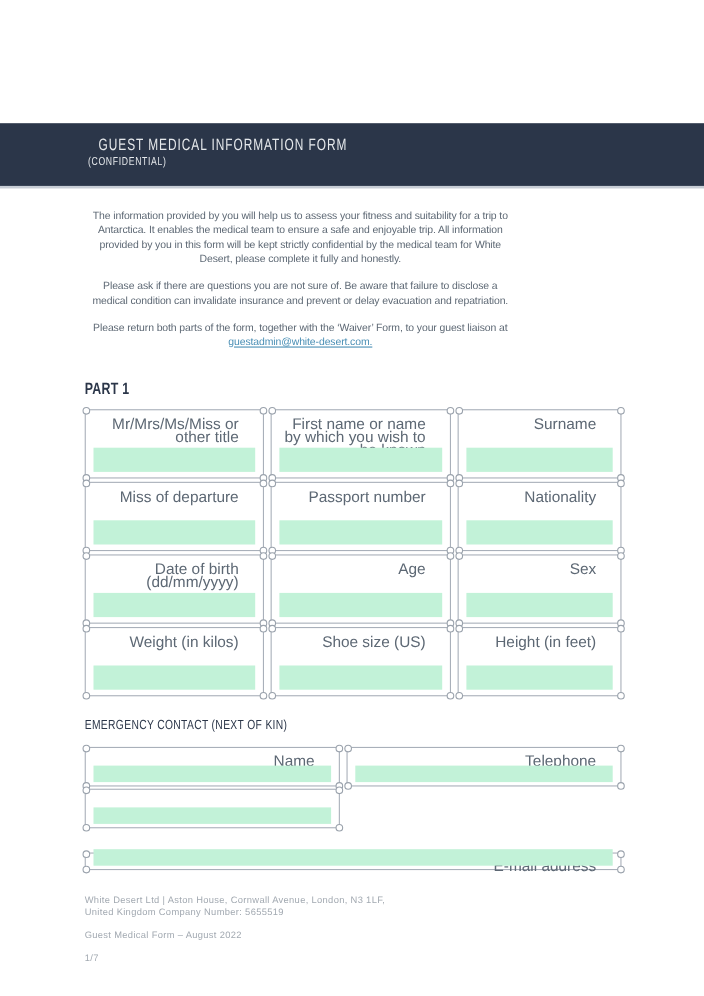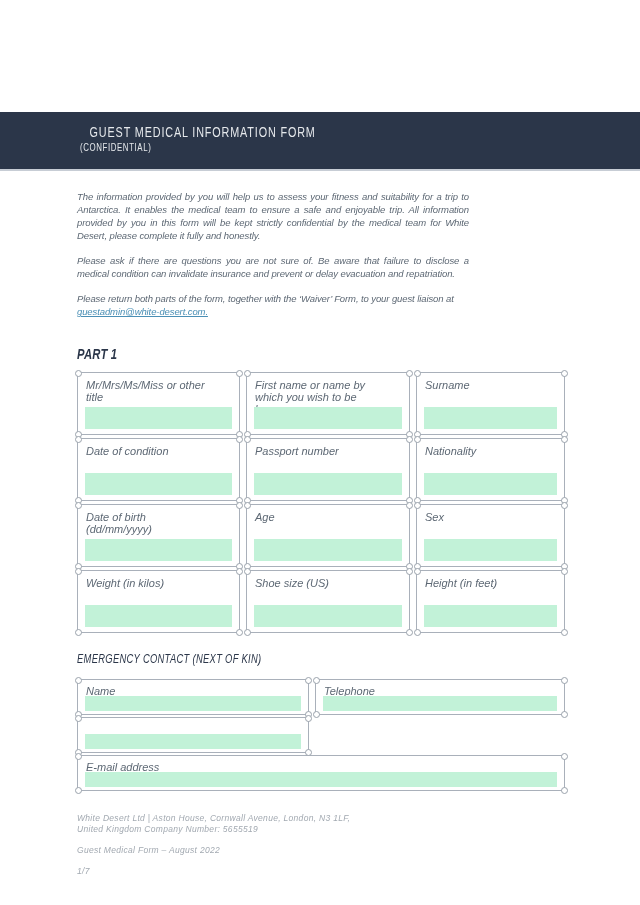--- a/index.html
+++ b/index.html
@@ -19,24 +19,24 @@
     transform:scaleX(0.72); transform-origin:center;
     white-space:nowrap;
   }
   .band-sub {
     margin-top:1px; font-size:10.5px; letter-spacing:0.8px;
     transform:scaleX(0.75); transform-origin:center;
     white-space:nowrap;
   }
 
   
-  .content { position:absolute; top:190px; left:77px; width:392px;font-style:italic; }
+  .content { position:absolute; top:190px; left:77px; width:392px; }
   p.body-text {
     margin:0 0 12px 0; font-size:9.5px; line-height:13px;
-    color:#5d6874; letter-spacing:-0.1px;
+    color:#5d6874; letter-spacing:-0.1px;text-align:center;
   }
   .justify { text-align:justify; }
   a.link { color:#4a8fb5; text-decoration:underline; cursor:pointer; }
 
   h2.part-heading {
     margin:27px 0 0 0; font-size:15px; font-weight:bold; color:#2b3649;
     transform:scaleX(0.75); transform-origin:left; letter-spacing:0.3px;
     white-space:nowrap;
   }
   h3.sub-heading {
@@ -49,29 +49,30 @@
   .grid1 {
     margin-top:10px; display:grid;
     grid-template-columns:163px 164px 149px;
     column-gap:6px; row-gap:3px; grid-auto-rows:63px;
   }
   .grid2 {
     margin-top:13px; display:grid;
     grid-template-columns:232px 250px;
     column-gap:6px; row-gap:2px; grid-auto-rows:36px;
   }
-  .span2 { grid-column:1 / span 2; }
+  .span2 { grid-column:1 / span 2;margin-top:20px; }
   .cell {
     position:relative; border:1px solid #a9b0ba; background:#ffffff;
     box-sizing:border-box;
   }
   .cell .label {
     position:absolute; top:6px; left:8px; right:22px;
-    font-size:11px; line-height:12px; color:#5d6874;
+    font-size:14px; line-height:12px; color:#5d6874;
     white-space:pre-line;
+    text-align:right;
   }
   .cell .input {
     position:absolute; left:7px; right:7px; bottom:5px; height:22px;
     background:#c2f2d8;
   }
   .grid2 .cell .label { top:5px; }
   .grid2 .cell .input { height:15px; bottom:3px; }
   .dot {
     position:absolute; width:5px; height:5px; border-radius:50%;
     background:#ffffff; border:1px solid #9aa2ac; z-index:2;
@@ -135,21 +136,21 @@
           <i class="dot br"></i>
         <span class="label">Surname</span>
         <div class="input"></div>
       </div>
 
       <div class="cell">
         <i class="dot tl"></i>
           <i class="dot tr"></i>
           <i class="dot bl"></i>
           <i class="dot br"></i>
-        <span class="label">Date of condition</span>
+        <span class="label">Miss of departure</span>
         <div class="input"></div>
       </div>
 
       <div class="cell">
         <i class="dot tl"></i>
           <i class="dot tr"></i>
           <i class="dot bl"></i>
           <i class="dot br"></i>
         <span class="label">Passport number</span>
         <div class="input"></div>

